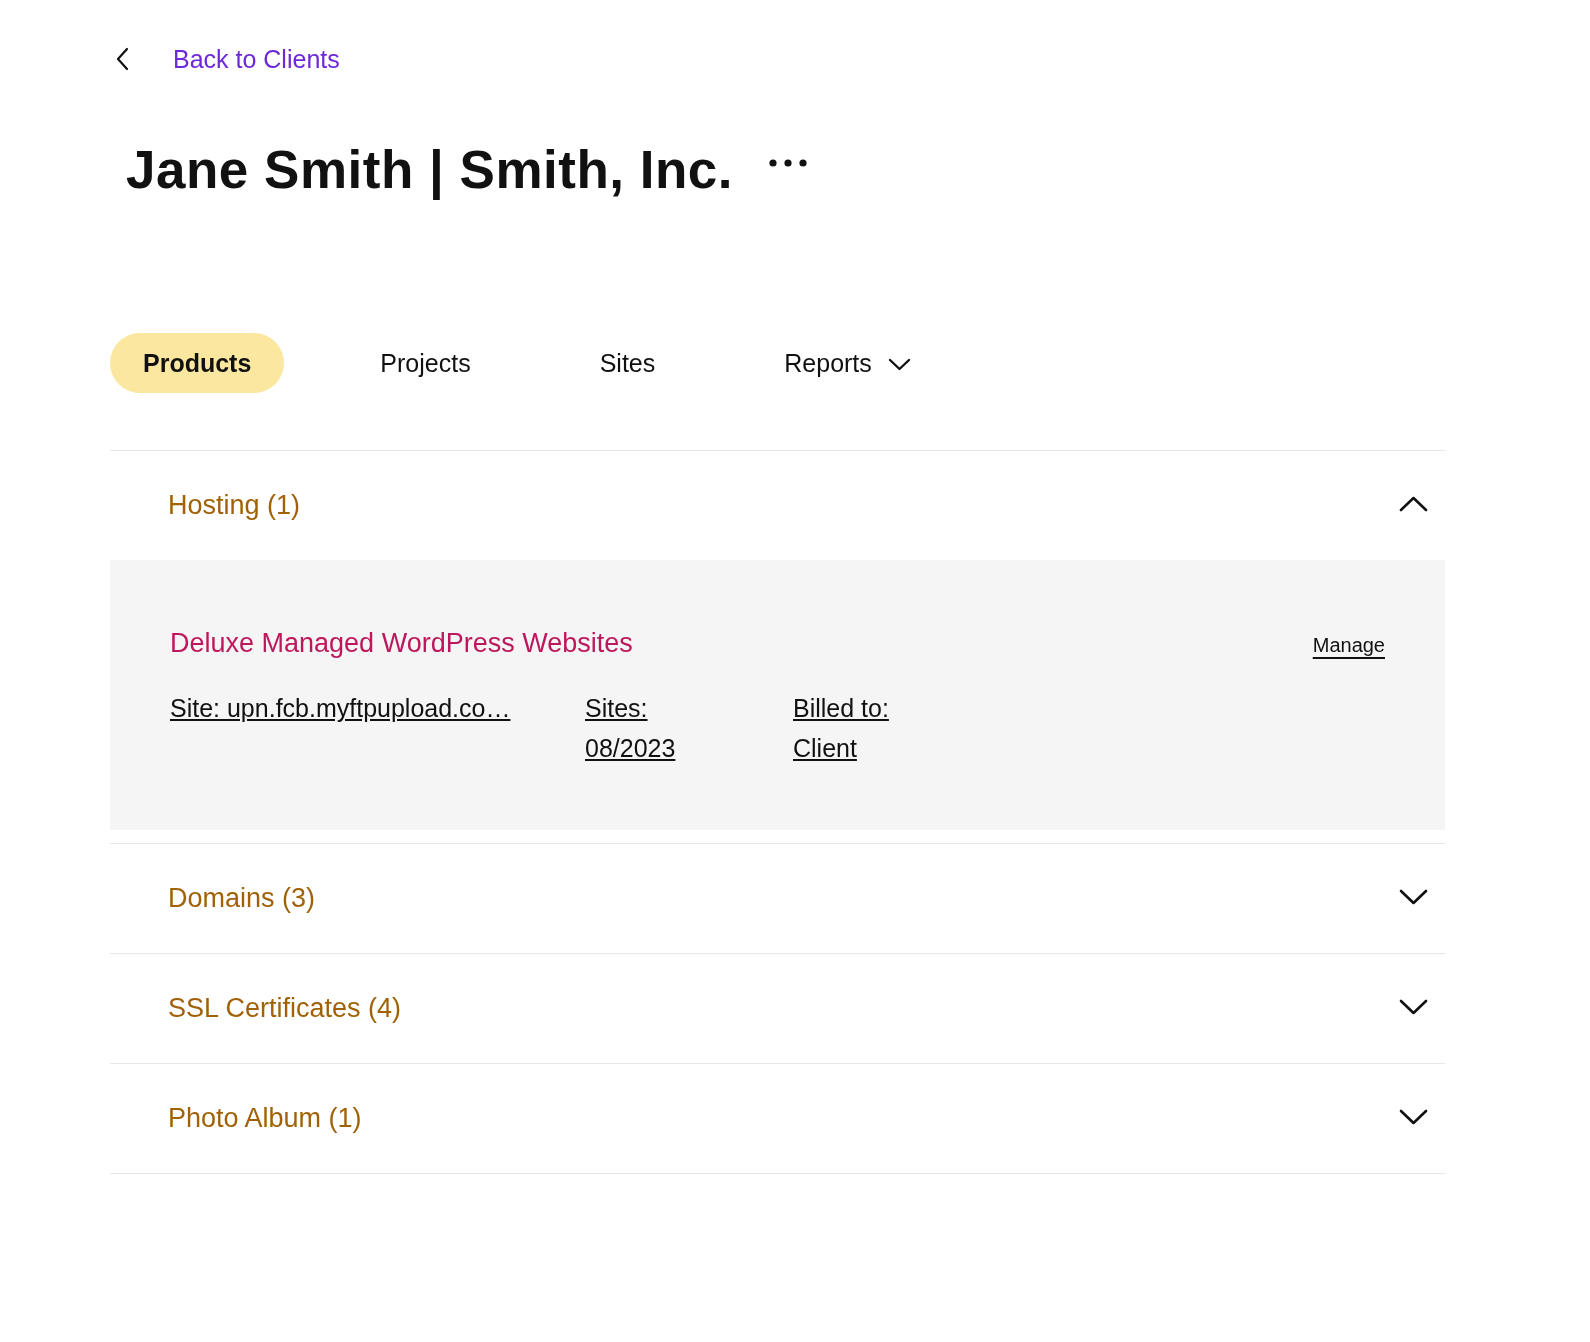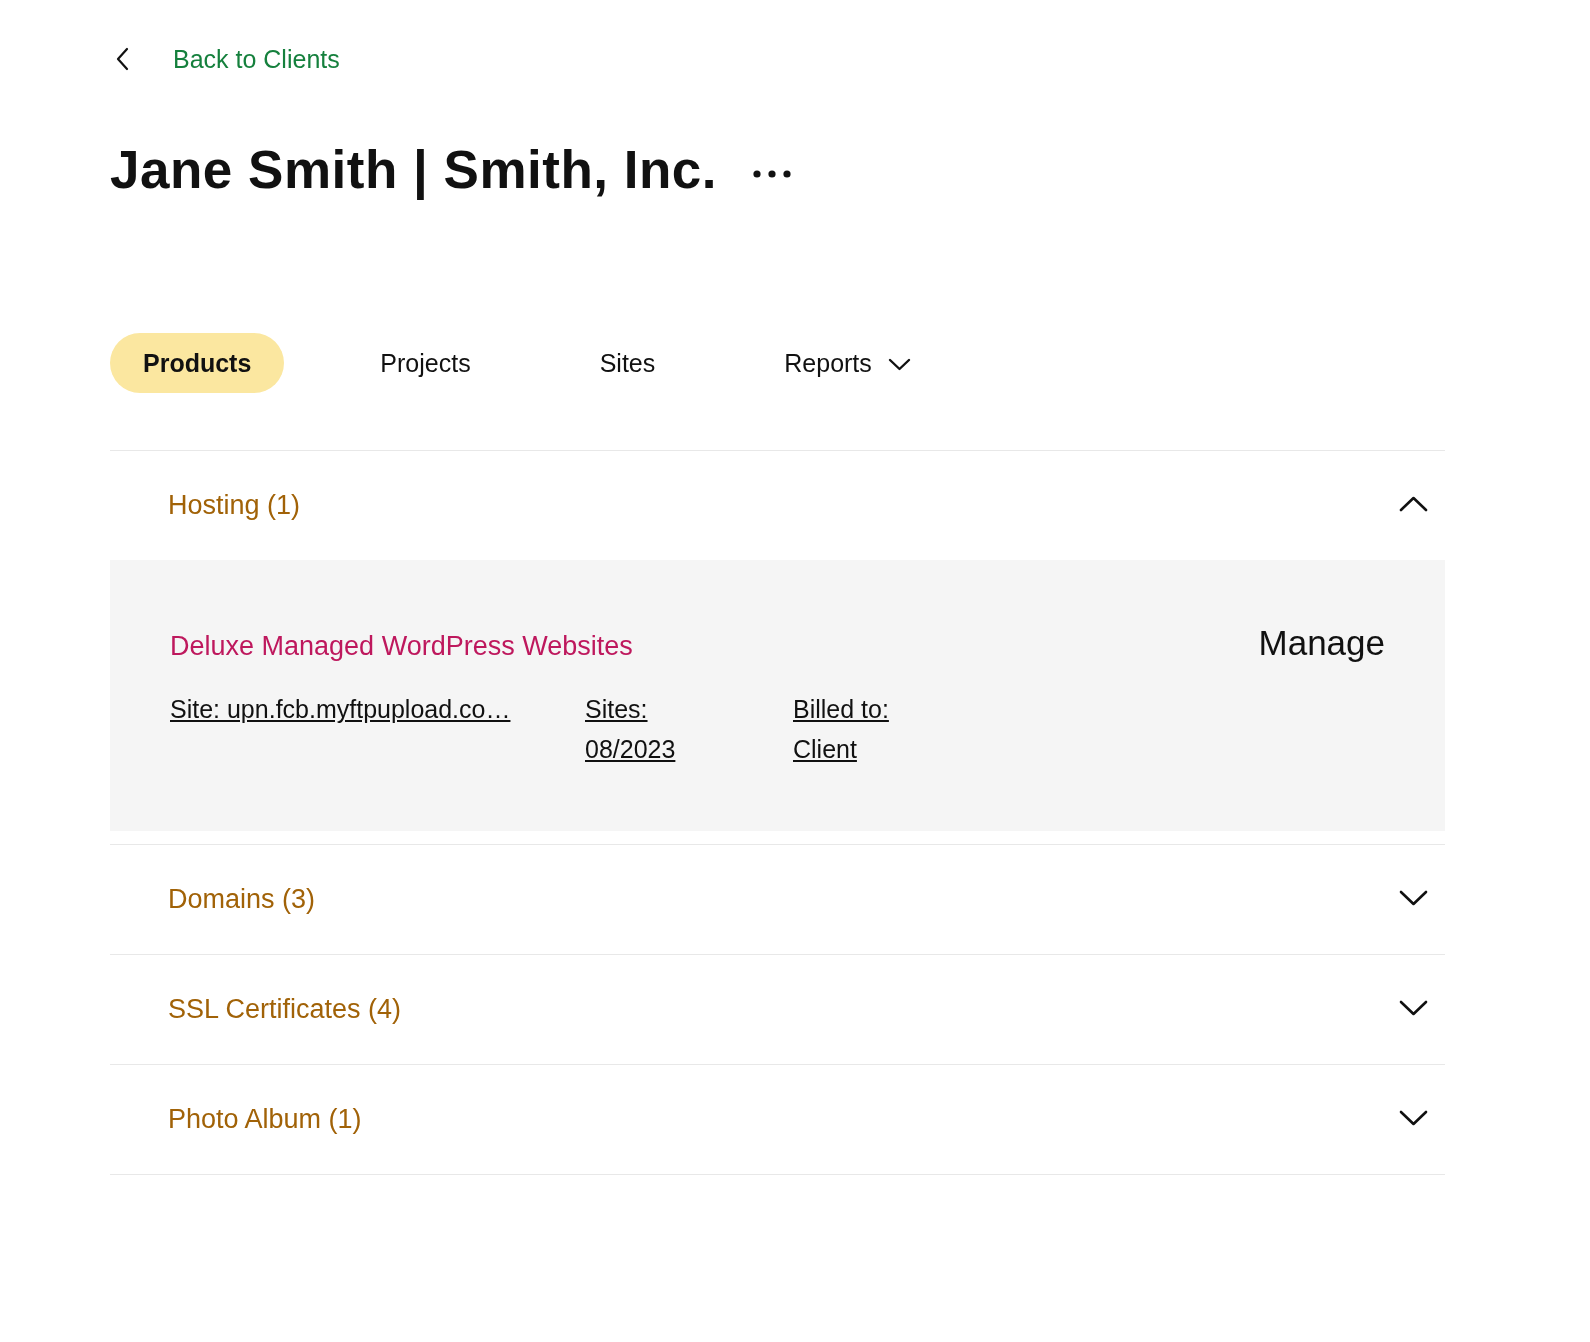--- a/index.html
+++ b/index.html
@@ -16,32 +16,33 @@
     padding: 44px 145px 0 110px; 
   }
 
   
   .back-link {
     display: inline-flex;
     align-items: center;
     gap: 43px;
     font-size: 25px;
     line-height: 30px;
-    color: #15803d;
+    color: #6d28d9;
     text-decoration: none;
     cursor: pointer;
     margin-left: 5px;
   }
   .back-link svg { display: block; }
 
   
   .title-row {
     margin-top: 66px;
     display: flex;
-    align-items: flex-end;
+    align-items: center;
+    margin-left: 16px;
   }
   .page-title {
     margin: 0;
     font-size: 53px;
     font-weight: 700;
     letter-spacing: 0.5px;
     line-height: 58px;
     color: #111111;
   }
   .ellipsis-btn {
@@ -117,23 +118,24 @@
     display: flex;
     align-items: baseline;
     justify-content: space-between;
   }
   .card-title {
     font-size: 27px;
     line-height: 34px;
     color: #be185d;
   }
   .manage-link {
-    font-size: 35px;
+    font-size: 20px;
     line-height: 34px;
     color: #111111;
+    text-decoration: underline;
     text-underline-offset: 5px;
     cursor: pointer;
   }
   .card-details {
     display: flex;
     margin-top: 26px;
     font-size: 25px;
     line-height: 40px;
   }
   .detail-col-site   { width: 415px; }

